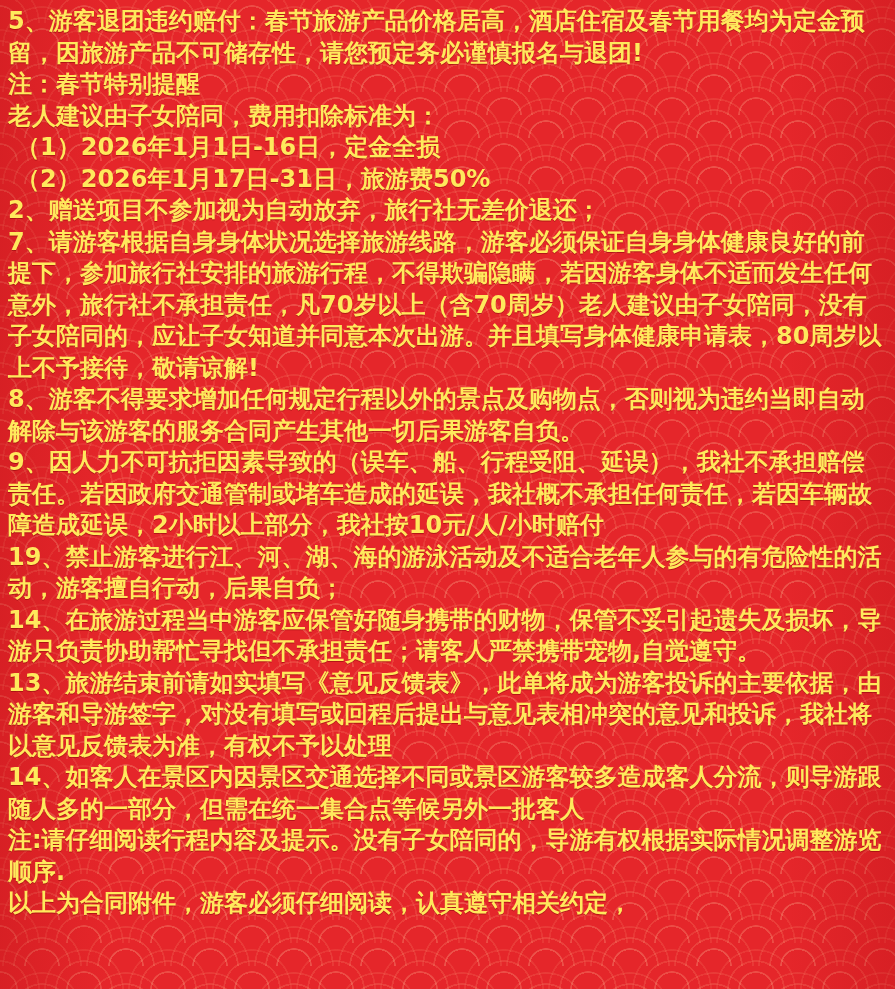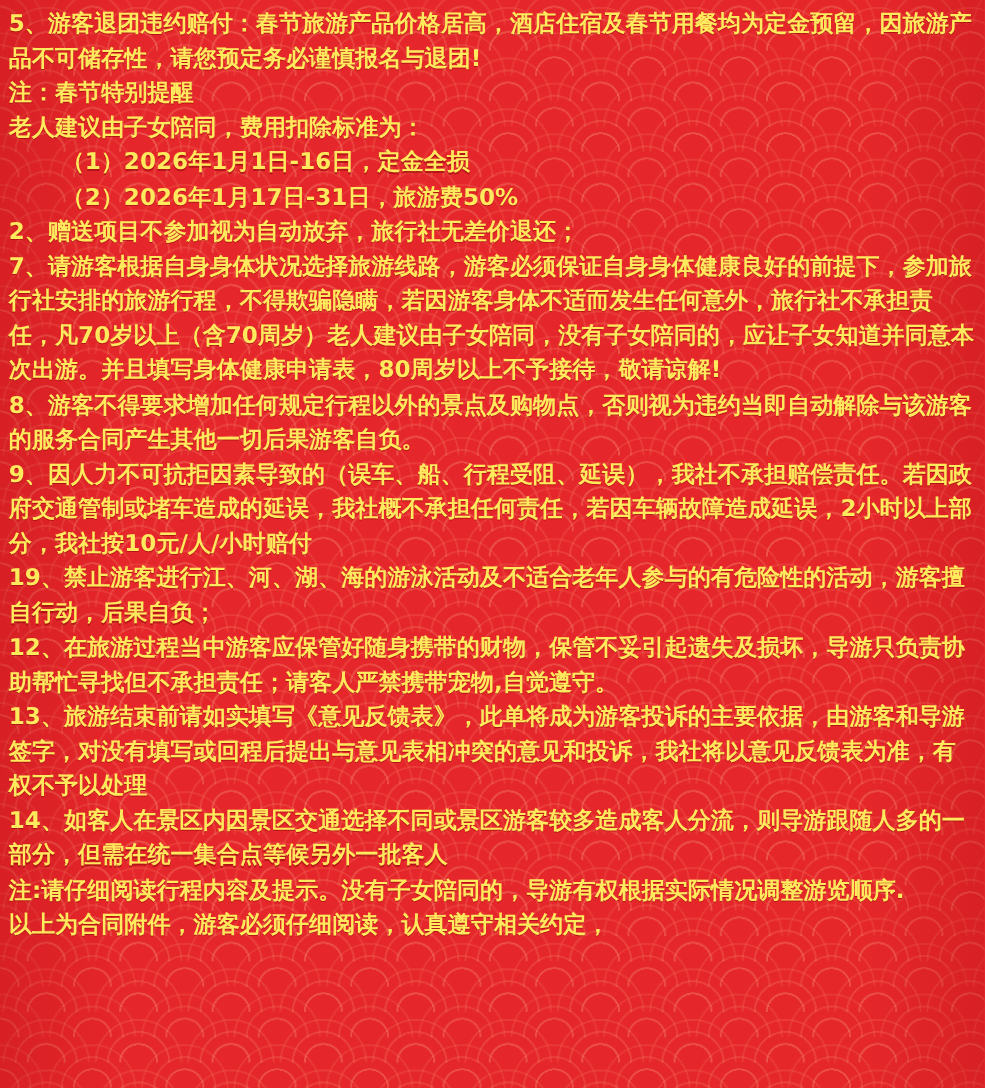--- a/index.html
+++ b/index.html
@@ -49,45 +49,45 @@
   #content {
     position: absolute;
     inset: 0;
     padding: 6px 8px 0 8px;
     box-sizing: border-box;
   }
 
   .line {
     color: #ffe95c;
     font-weight: bold;
-    font-size: 21px;
+    font-size: 24px;
     line-height: 31.5px;
     letter-spacing: 0px;
     text-shadow: 0 1px 0 rgba(120,0,0,0.45);
     white-space: pre-wrap;
     word-break: break-all;
   }
-  .sub { padding-left: 8px; margin-left: 40px; }
+  .sub { padding-left: 8px; }
 </style>
 </head>
 <body>
 
 <div id="pattern-layer"></div>
 <div id="pattern-layer-2"></div>
 <div id="vignette"></div>
 
 <div id="content">
   <div class="line">5、游客退团违约赔付：春节旅游产品价格居高，酒店住宿及春节用餐均为定金预留，因旅游产品不可储存性，请您预定务必谨慎报名与退团!</div>
   <div class="line">注：春节特别提醒</div>
   <div class="line">老人建议由子女陪同，费用扣除标准为：</div>
   <div class="line sub">（1）2026年1月1日-16日，定金全损</div>
   <div class="line sub">（2）2026年1月17日-31日，旅游费50%</div>
   <div class="line">2、赠送项目不参加视为自动放弃，旅行社无差价退还；</div>
   <div class="line">7、请游客根据自身身体状况选择旅游线路，游客必须保证自身身体健康良好的前提下，参加旅行社安排的旅游行程，不得欺骗隐瞒，若因游客身体不适而发生任何意外，旅行社不承担责任，凡70岁以上（含70周岁）老人建议由子女陪同，没有子女陪同的，应让子女知道并同意本次出游。并且填写身体健康申请表，80周岁以上不予接待，敬请谅解!</div>
   <div class="line">8、游客不得要求增加任何规定行程以外的景点及购物点，否则视为违约当即自动解除与该游客的服务合同产生其他一切后果游客自负。</div>
   <div class="line">9、因人力不可抗拒因素导致的（误车、船、行程受阻、延误），我社不承担赔偿责任。若因政府交通管制或堵车造成的延误，我社概不承担任何责任，若因车辆故障造成延误，2小时以上部分，我社按10元/人/小时赔付</div>
   <div class="line">19、禁止游客进行江、河、湖、海的游泳活动及不适合老年人参与的有危险性的活动，游客擅自行动，后果自负；</div>
-  <div class="line">12、在旅游过程当中游客应保管好随身携带的财物，保管不妥引起遗失及损坏，导游只负责协助帮忙寻找但不承担责任；请客人严禁携带宠物,自觉遵守。</div>
+  <div class="line">14、在旅游过程当中游客应保管好随身携带的财物，保管不妥引起遗失及损坏，导游只负责协助帮忙寻找但不承担责任；请客人严禁携带宠物,自觉遵守。</div>
   <div class="line">13、旅游结束前请如实填写《意见反馈表》，此单将成为游客投诉的主要依据，由游客和导游签字，对没有填写或回程后提出与意见表相冲突的意见和投诉，我社将以意见反馈表为准，有权不予以处理</div>
   <div class="line">14、如客人在景区内因景区交通选择不同或景区游客较多造成客人分流，则导游跟随人多的一部分，但需在统一集合点等候另外一批客人</div>
   <div class="line">注:请仔细阅读行程内容及提示。没有子女陪同的，导游有权根据实际情况调整游览顺序.</div>
   <div class="line">以上为合同附件，游客必须仔细阅读，认真遵守相关约定，</div>
 </div>
 
 </body></html>

